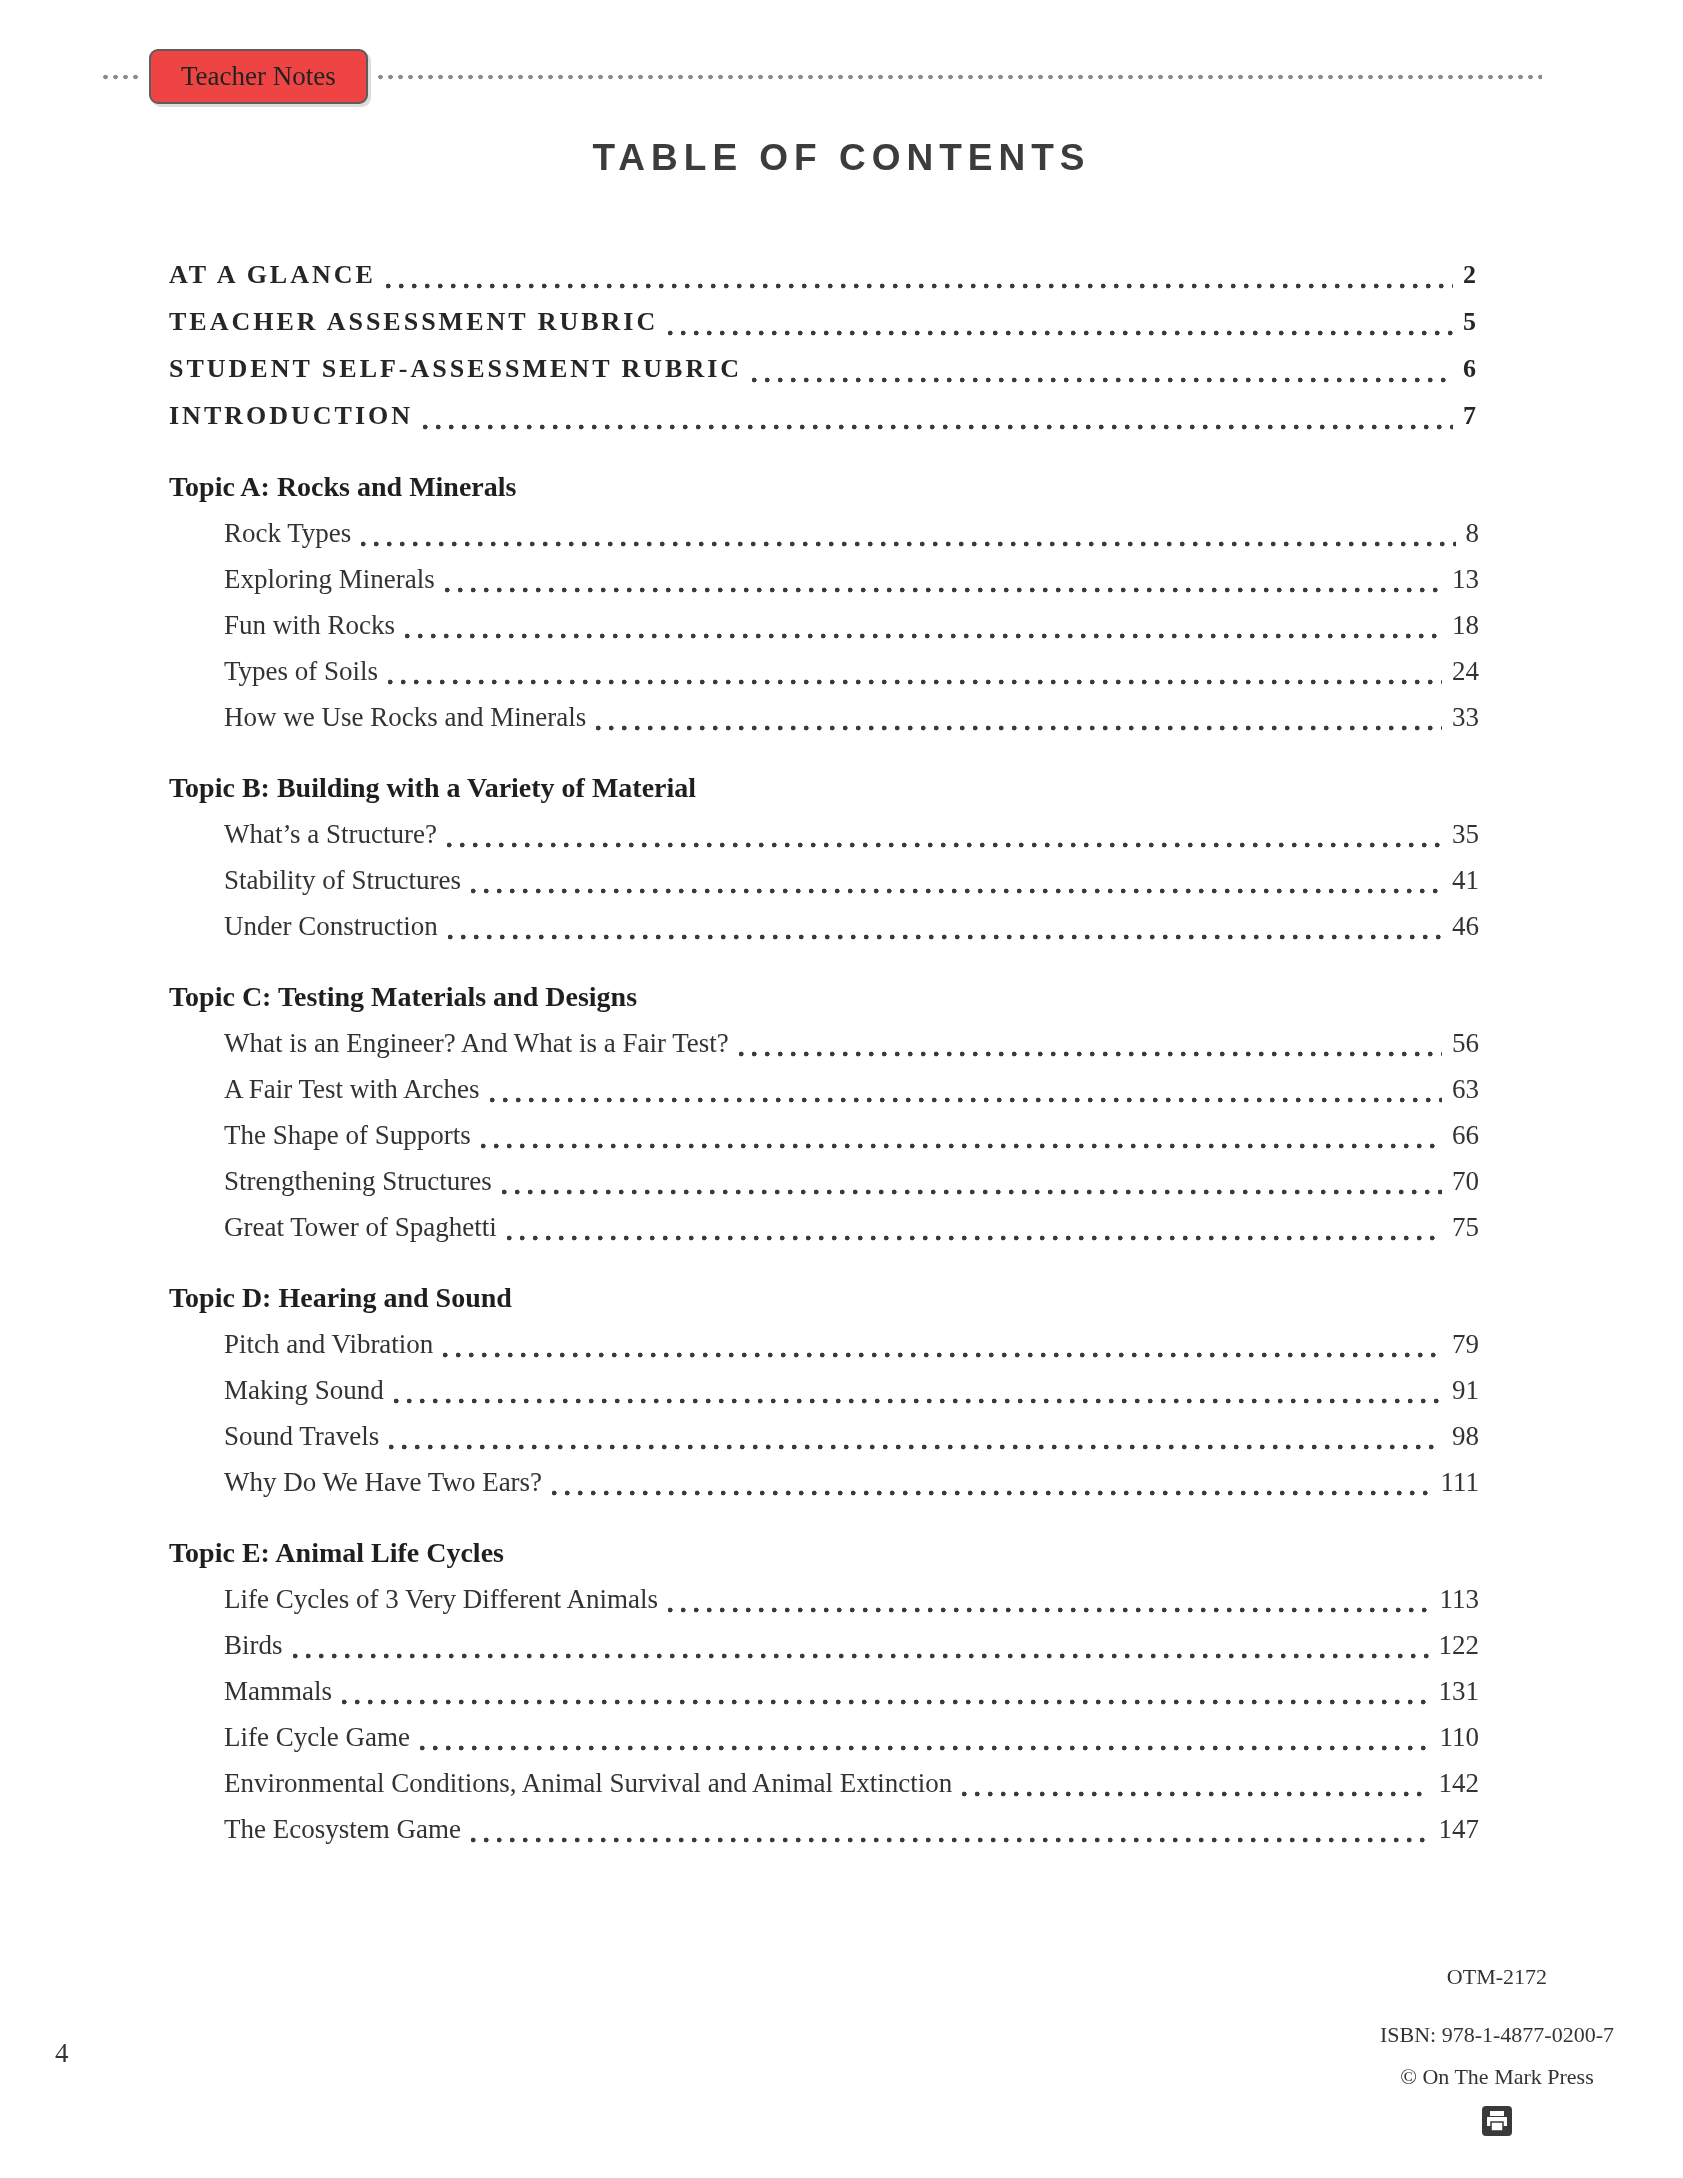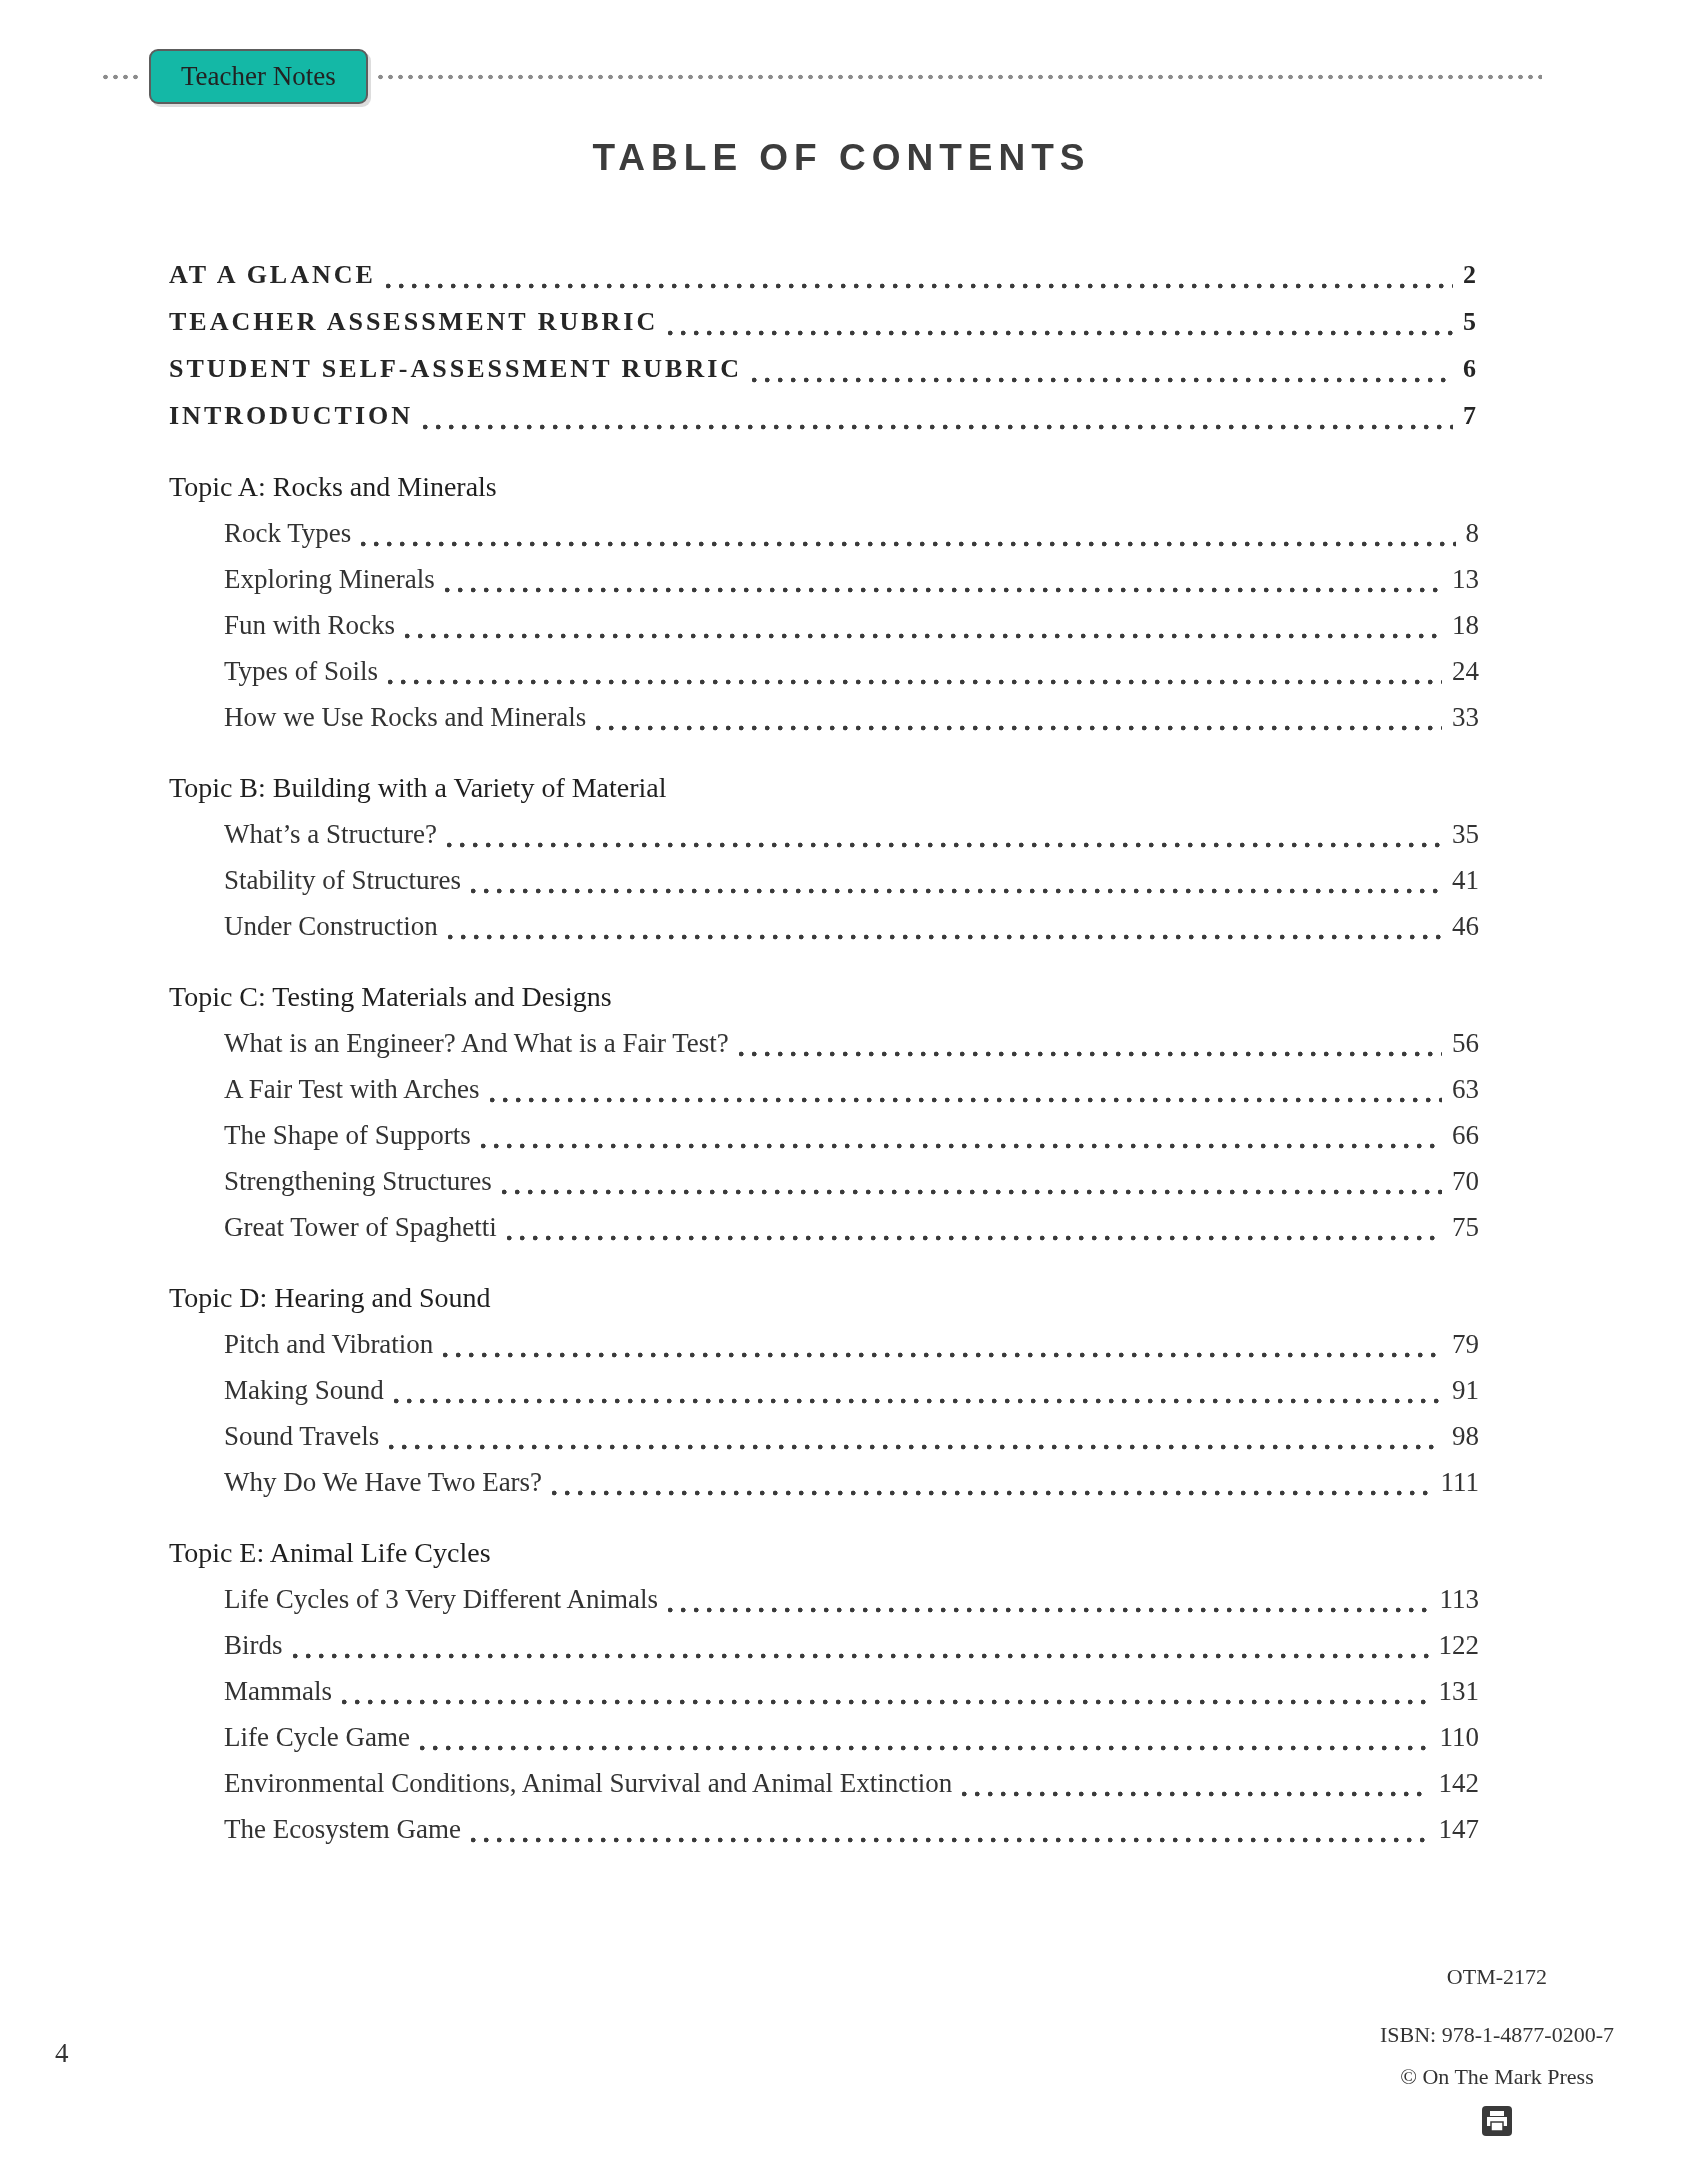--- a/index.html
+++ b/index.html
@@ -21,21 +21,21 @@
   .dotline{
     height:6px;
     background-image:radial-gradient(circle at 2.5px 3px,#8c8c8c 2px,transparent 2.6px);
     background-size:10px 6px;background-repeat:repeat-x;background-position:left center;
   }
   .dotline.left{width:36px;}
   .dotline.right{flex:1;}
   .tab{
     margin:0 10px;
     border:2.5px solid #5d5d5d;border-radius:9px;
-    background:#14b8a6;
+    background:#ef4444;
     padding:10px 30px;
     font-size:27px;color:#222;
     white-space:nowrap;
     box-shadow:3px 3px 0 rgba(120,120,120,.25);
   }
 
   
   .title{
     position:absolute;top:137px;left:0;width:100%;
     text-align:center;
@@ -62,21 +62,21 @@
     margin:0 10px 9px 10px;min-width:30px;
     background-image:radial-gradient(circle at 2.2px 3px,#3a3a3a 2.1px,transparent 2.7px);
     background-size:13px 6px;background-repeat:repeat-x;
   }
   .lessons-heading{
     margin-top:28px;
     font-weight:bold;letter-spacing:3px;font-size:26px;line-height:47px;color:#262626;
   }
   .toc-section{margin-top:24px;}
   .section-heading{
-    font-weight:normal;font-size:28px;line-height:47px;color:#1f1f1f;
+    font-weight:bold;font-size:28px;line-height:47px;color:#1f1f1f;
   }
   .section-entries{padding-left:55px;}
 
   
   .footer{
     position:absolute;bottom:36px;left:55px;right:69px;
     display:flex;justify-content:space-between;align-items:center;
   }
   .footer-pagenum{font-size:27px;color:#333;}
   .footer-right{display:flex;align-items:center;gap:16px;font-size:22px;color:#333;flex-direction:column;}

